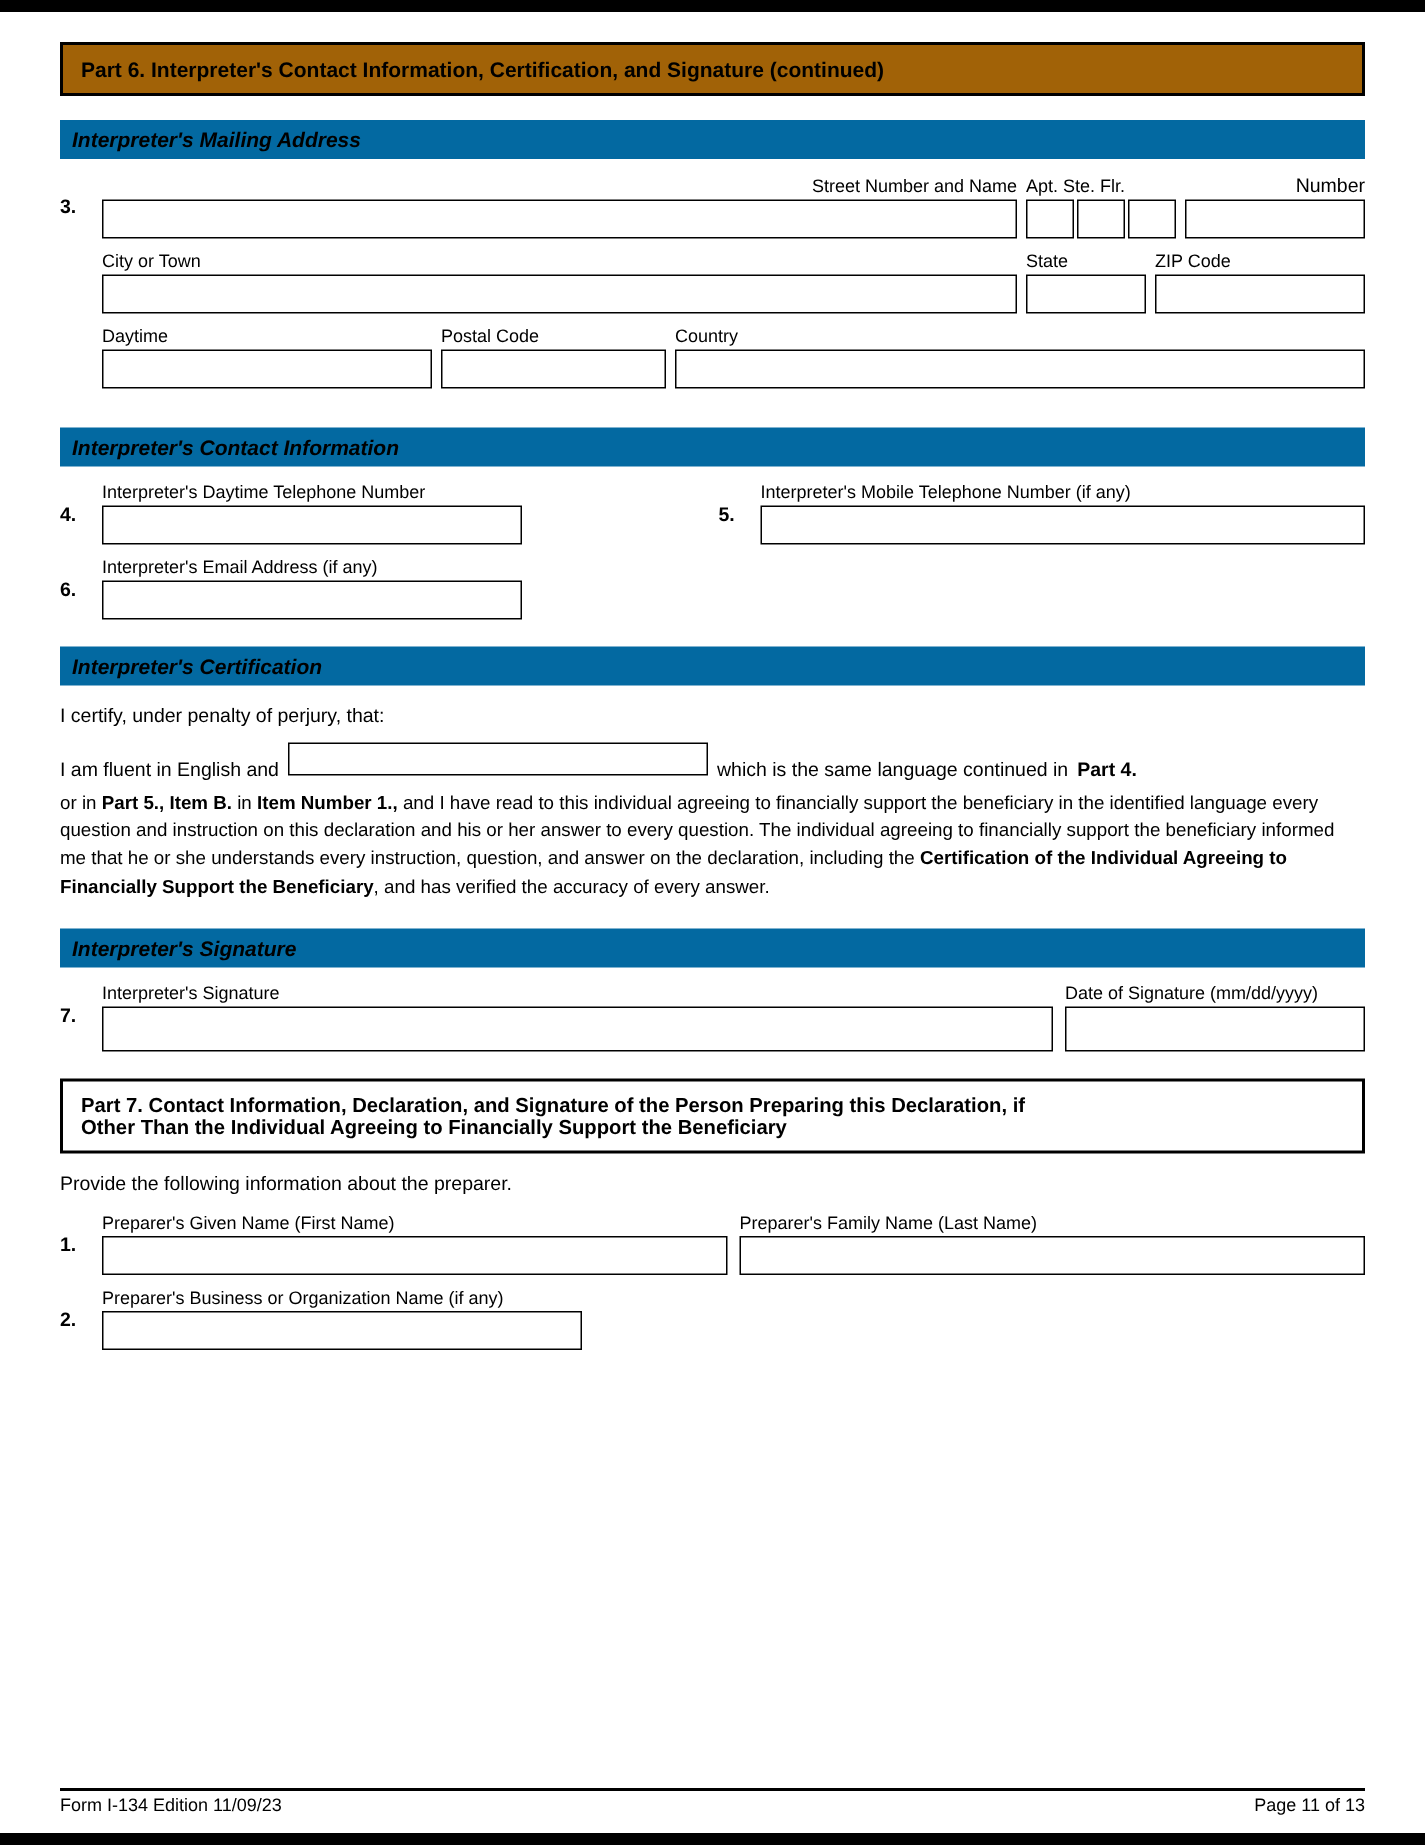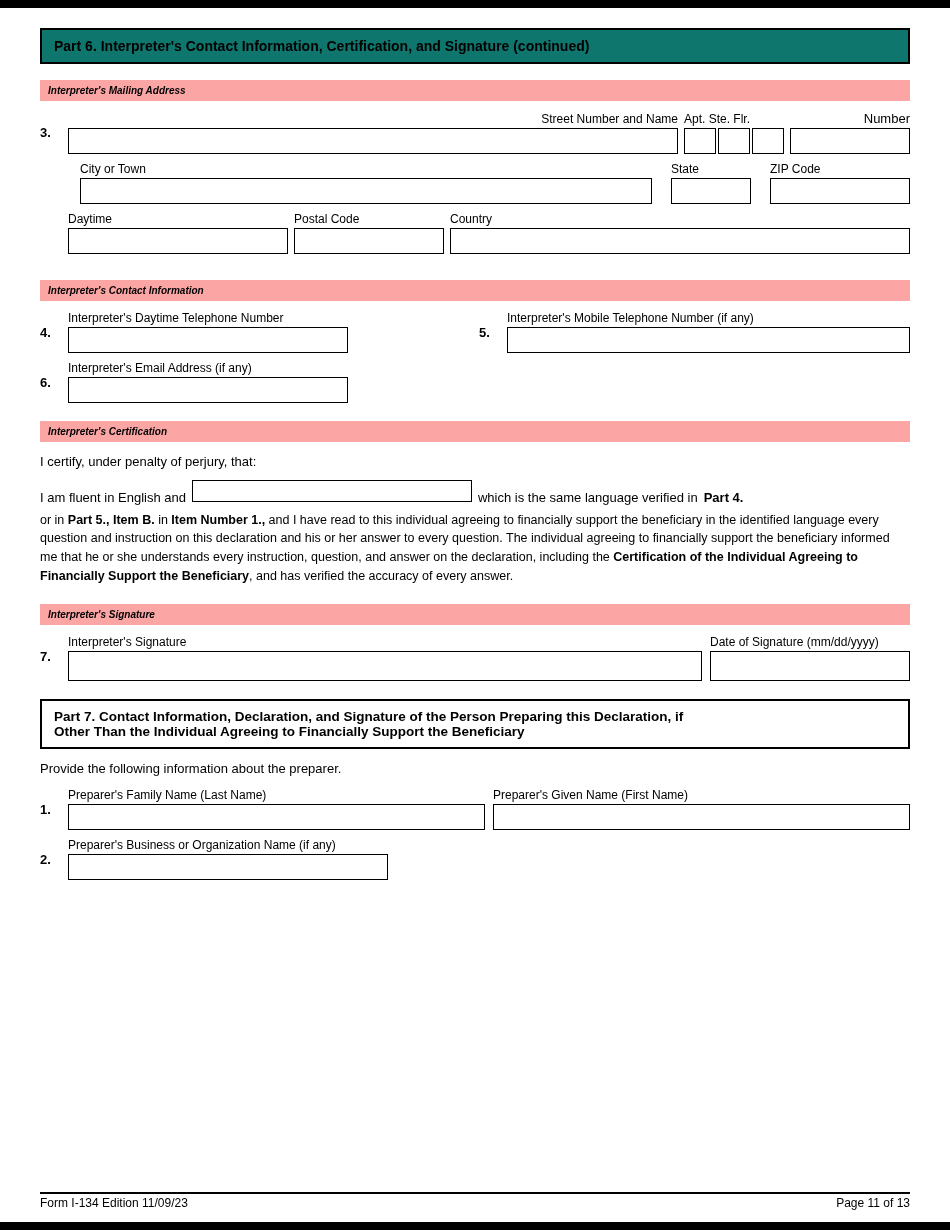--- a/index.html
+++ b/index.html
@@ -29,31 +29,31 @@
       width: 100%;
     }
     .content {
       padding: 20px 40px 60px 40px;
     }
     .part-header {
       border: 2px solid #000;
       padding: 8px 12px;
       margin-bottom: 16px;
       font-size: 14px;
-      background: #0f766e;
+      background: #a16207;
     }
     .part-header span {
       font-weight: bold;
     }
     .section-title {
-      background: #fca5a5;
+      background: #0369a1;
       padding: 5px 8px;
       font-style: italic;
       font-weight: bold;
-      font-size: 10px;
+      font-size: 14px;
       margin-bottom: 10px;
     }
     .section {
       margin-bottom: 18px;
     }
     .field-label {
       font-size: 12px;
       margin-bottom: 2px;
     }
     .input-box {
@@ -274,21 +274,21 @@
                 <div class="apt-box"></div>
                 <div class="apt-box"></div>
               </div>
             </div>
             <div class="number-group">
               <div class="number-label">Number</div>
               <div class="number-input"></div>
             </div>
           </div>
 
-          <div class="city-row" style="margin-left:12px; display:flex; gap:19px; align-items:flex-end; margin-bottom:8px;">
+          <div class="city-row" style="margin-left:0; display:flex; gap:6px; align-items:flex-end; margin-bottom:8px;">
             <div class="city-group">
               <div class="field-label">City or Town</div>
               <div class="input-box"></div>
             </div>
             <div class="state-group">
               <div class="field-label">State</div>
               <div class="small-input" style="width:80px;"></div>
             </div>
             <div class="zip-group">
               <div class="field-label">ZIP Code</div>
@@ -344,21 +344,21 @@
     </div>
 
     <div class="section">
       <div class="section-title">Interpreter's Certification</div>
 
       <div class="cert-text">I certify, under penalty of perjury, that:</div>
 
       <div class="cert-inline-row">
         <span>I am fluent in English and</span>
         <div class="cert-inline-input"></div>
-        <span>which is the same language verified in</span>
+        <span>which is the same language continued in</span>
         <strong>Part 4.</strong>
       </div>
 
       <div class="cert-para">
         or in <strong>Part 5.,</strong> <strong>Item B.</strong> in <strong>Item Number 1.,</strong> and I have read to this individual agreeing to financially support the beneficiary in the identified language every question and instruction on this declaration and his or her answer to every question.  The individual agreeing to financially support the beneficiary informed me that he or she understands every instruction, question, and answer on the declaration, including the <strong>Certification of the Individual Agreeing to Financially Support the Beneficiary</strong>, and has verified the accuracy of every answer.
       </div>
     </div>
 
     <div class="section">
       <div class="section-title">Interpreter's Signature</div>
@@ -384,25 +384,25 @@
     </div>
 
     <div class="provide-text">Provide the following information about the preparer.</div>
 
     <div class="section">
 
       <div style="display:flex; gap:8px; margin-bottom:8px;">
         <div class="num-label">1.</div>
         <div style="flex:1; display:flex; gap:8px;">
           <div style="flex:1; display:flex; flex-direction:column;">
+            <div class="field-label">Preparer's Given Name (First Name)</div>
+            <div style="width:100%; height:26px; border:1px solid #000; background:#fff;"></div>
+          </div>
+          <div style="flex:1; display:flex; flex-direction:column;">
             <div class="field-label">Preparer's Family Name (Last Name)</div>
-            <div style="width:100%; height:26px; border:1px solid #000; background:#fff;"></div>
-          </div>
-          <div style="flex:1; display:flex; flex-direction:column;">
-            <div class="field-label">Preparer's Given Name (First Name)</div>
             <div style="width:100%; height:26px; border:1px solid #000; background:#fff;"></div>
           </div>
         </div>
       </div>
 
       <div style="display:flex; gap:8px; margin-bottom:8px;">
         <div class="num-label">2.</div>
         <div style="display:flex; flex-direction:column; width:320px;">
           <div class="field-label">Preparer's Business or Organization Name (if any)</div>
           <div style="width:100%; height:26px; border:1px solid #000; background:#fff;"></div>

